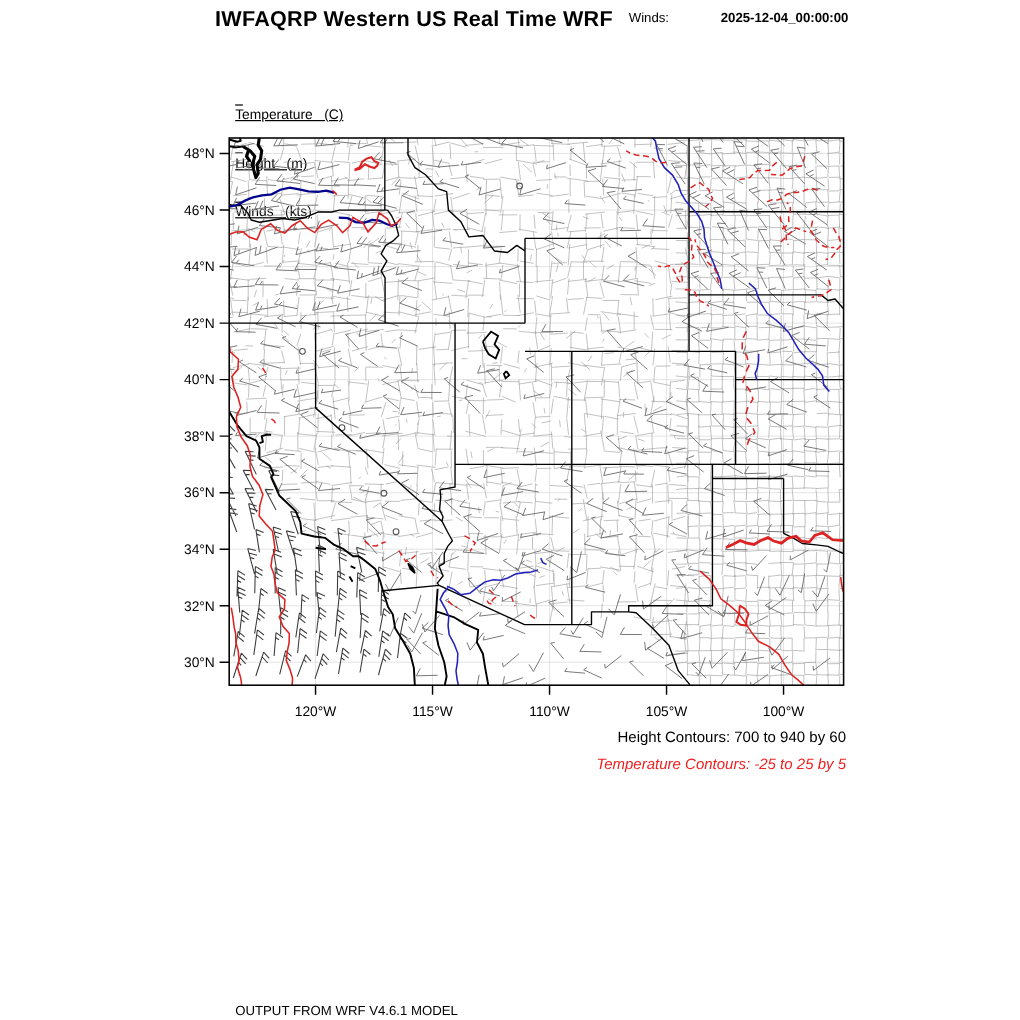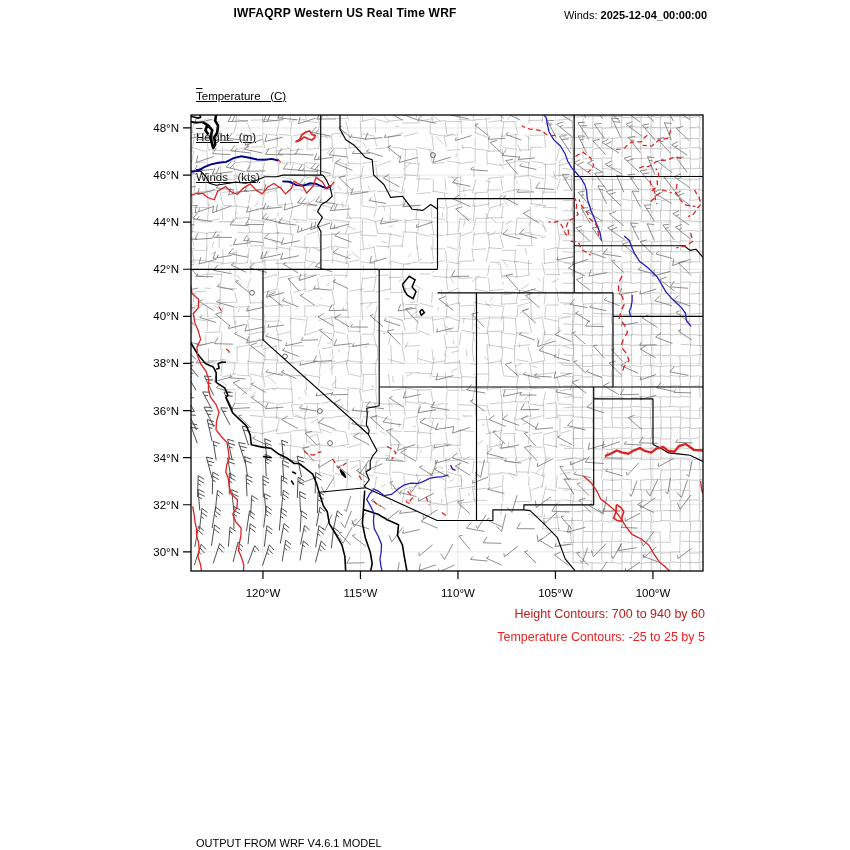--- a/index.html
+++ b/index.html
@@ -1,26 +1,26 @@
 <!DOCTYPE html>
 <html><head>
 <meta charset="utf-8">
 <style>
   html,body{margin:0;padding:0;background:#ffffff;}
   body{width:850px;height:850px;position:relative;overflow:hidden;
        font-family:"Liberation Sans",sans-serif;color:#000;}
   .abs{position:absolute;}
   #title{top:6px;left:140px;width:410px;text-align:center;
-         font-size:12px;font-weight:bold;letter-spacing:0.2px;}
+         font-size:18px;font-weight:bold;letter-spacing:0.2px;}
   #initblock{top:8px;left:430px;width:277px;text-align:right;
              font-size:11px;line-height:15px;}
-  #initblock .v{font-weight:bold;}
+  #initblock .v{font-weight:bold;margin-left:40px;}
   #legend{top:63px;left:196px;font-size:11.5px;line-height:13.5px;white-space:pre;text-decoration:underline;}
   #cap-height{top:607px;left:340px;width:365px;text-align:right;font-size:12.5px;}
-  #cap-temp{top:630px;left:340px;width:365px;text-align:right;font-size:12.5px;}
+  #cap-temp{top:630px;left:340px;width:365px;text-align:right;font-size:12.5px;font-style:italic;}
   #footer{top:810px;left:196px;font-size:11px;line-height:13.5px;white-space:pre;}
   svg text{font-family:"Liberation Sans",sans-serif;}
 </style>
 </head>
 <body>
 
 <div id="title" class="abs">IWFAQRP Western US Real Time WRF</div>
 
 <div id="initblock" class="abs">
   <div><span>Winds: </span><span class="v">2025-12-04_00:00:00</span></div>
@@ -104,19 +104,19 @@
     <text x="179" y="508.75249999999994" font-size="11.5" text-anchor="end" fill="#000">32°N</text>
     <text x="179" y="555.8525" font-size="11.5" text-anchor="end" fill="#000">30°N</text>
     <text x="262.9549999999999" y="597" font-size="11.5" text-anchor="middle" fill="#000">120°W</text>
     <text x="360.4549999999999" y="597" font-size="11.5" text-anchor="middle" fill="#000">115°W</text>
     <text x="457.9549999999999" y="597" font-size="11.5" text-anchor="middle" fill="#000">110°W</text>
     <text x="555.4549999999999" y="597" font-size="11.5" text-anchor="middle" fill="#000">105°W</text>
     <text x="652.9549999999999" y="597" font-size="11.5" text-anchor="middle" fill="#000">100°W</text>
     <path d="M183,127.95249999999993H191M183,175.05249999999995H191M183,222.15249999999992H191M183,269.25249999999994H191M183,316.35249999999996H191M183,363.45249999999993H191M183,410.55249999999995H191M183,457.6524999999999H191M183,504.75249999999994H191M183,551.8525H191M262.9549999999999,571v8M360.4549999999999,571v8M457.9549999999999,571v8M555.4549999999999,571v8M652.9549999999999,571v8" stroke="#000" stroke-width="1.2" fill="none"></path>
   </svg>
 
-<div id="cap-height" class="abs" style="color: #b91c1c;">Height Contours: 700 to 940 by 60</div>
+<div id="cap-height" class="abs" style="color: #000000;">Height Contours: 700 to 940 by 60</div>
 <div id="cap-temp" class="abs" style="color: rgb(238, 32, 32);">Temperature Contours: -25 to 25 by 5</div>
 
 <div id="footer" class="abs">
   <div>OUTPUT FROM WRF V4.6.1 MODEL</div>
   
 </div>
 
 </body></html>

